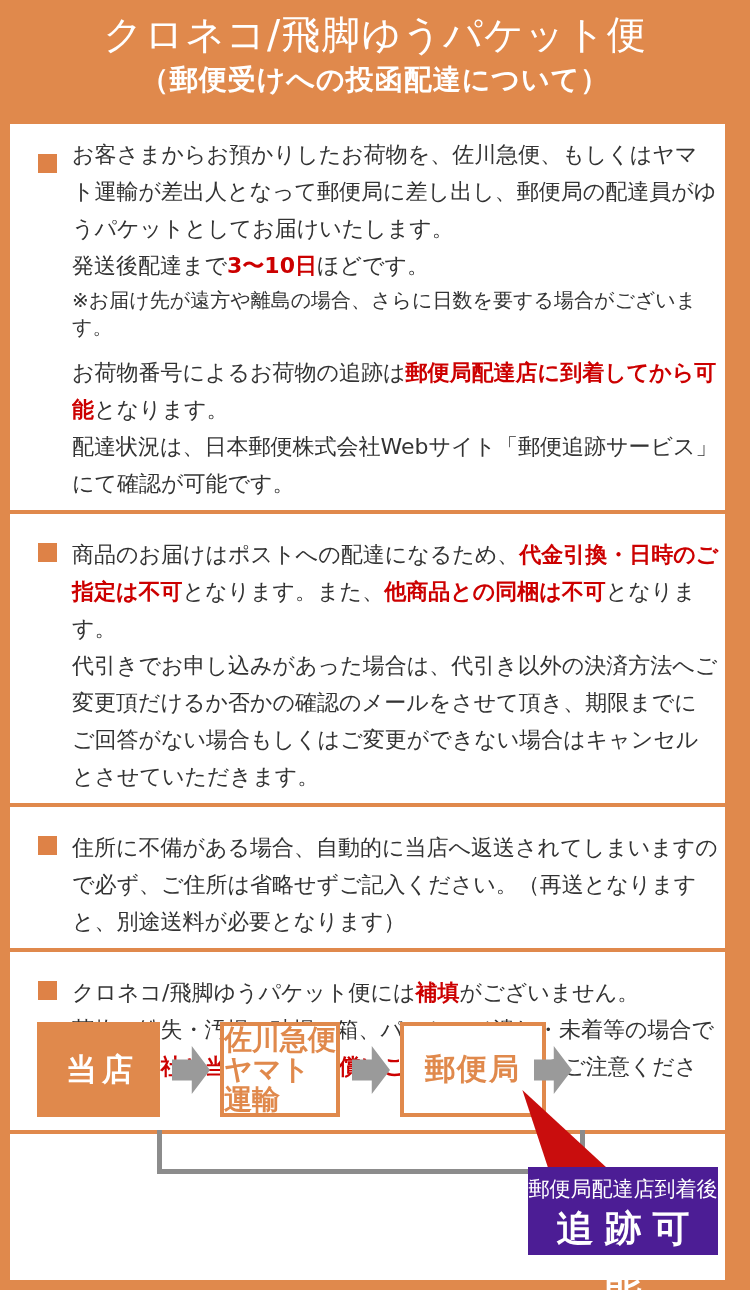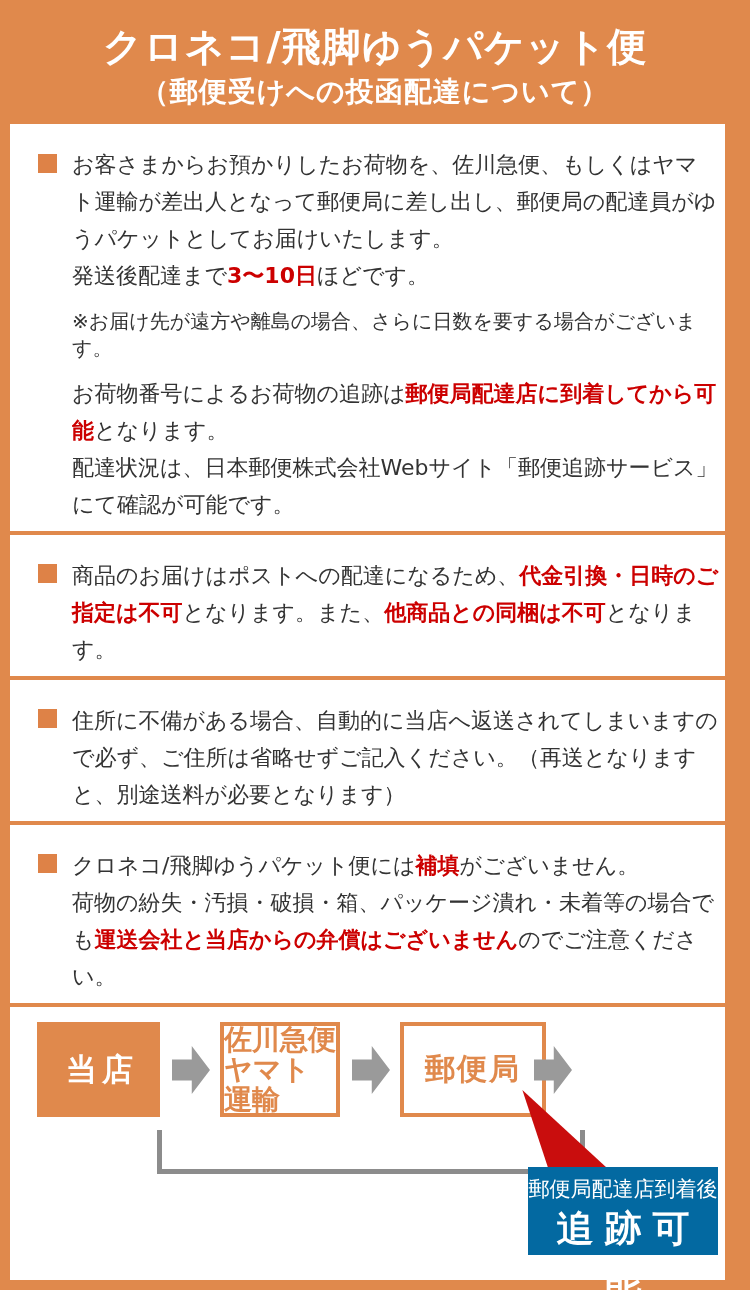--- a/index.html
+++ b/index.html
@@ -4,33 +4,33 @@
 <style>
   * { margin:0; padding:0; box-sizing:border-box; }
   html,body { background:#fff; }
   .page {
     position:relative; width:750px; height:1290px;
     background:#E0894C; overflow:hidden;
     font-family:"DejaVu Sans", sans-serif;
   }
   
   .hdr { position:absolute; top:0; left:0; width:750px; height:124px; text-align:center; color:#fff; }
-  .hdr .title { padding-top:25px; font-size:39px; font-weight:bold; letter-spacing:1px; line-height:1.15; }
+  .hdr .title { padding-top:13px; font-size:39px; font-weight:normal; letter-spacing:1px; line-height:1.15; }
   .hdr .subtitle { font-size:28px; font-weight:bold; margin-top:3px; letter-spacing:1px; }
   
   .content { position:absolute; left:10px; top:124px; width:715px; height:1156px; background:#fff; }
   
   .notice { position:relative; padding:0 6px 0 62px; }
-  .notice.first { padding-top:22px; }
+  .notice.first { padding-top:12px; }
   .notice .bullet { position:absolute; left:28px; width:19px; height:19px; background:#DE8247; }
   .notice.first .bullet { top:30px; }
   .notice:not(.first) .bullet { top:7px; }
   .tblock { color:#333; }
   .tblock.body { font-size:22px; line-height:37px; }
-  .tblock.note { font-size:20px; line-height:27px; margin-top:14px; }
+  .tblock.note { font-size:20px; line-height:27px; margin-top:3px; }
   .tblock.gap-top { margin-top:13px; }
   .red-strong { color:#CC0000; font-weight:bold; }
   .divider { border:none; height:4px; background:#E0894C; margin:8px 0 22px 0; }
   
   .flow { position:absolute; left:0; bottom:0; width:715px; height:300px; }
   .fbox { position:absolute; top:42px; height:95px; display:flex; align-items:center; justify-content:center; font-weight:bold; }
   .fbox.filled { background:#E0894C; color:#fff; font-size:31px; letter-spacing:5px; padding-left:7px; }
   .fbox.outline { background:#fff; border:4px solid #E0894C; color:#E0894C; }
   .step1 { left:27px; width:123px; }
   .step2 { left:210px; width:120px; flex-direction:column; font-size:28px; line-height:30px; }
@@ -43,21 +43,21 @@
   .bk-left  { left:147px; top:150px; width:5px; height:44px; }
   .bk-bottom{ left:147px; top:189px; width:428px; height:5px; }
   .bk-right { left:570px; top:150px; width:5px; height:44px; }
   .duration { position:absolute; left:117px; top:200px; width:428px; text-align:center;
               color:#CC0000; font-weight:bold; white-space:nowrap; }
   .duration .big  { font-size:52px; }
   .duration .de   { font-size:34px; }
   .duration .rest { font-size:45px; }
   .callout-tri { position:absolute; left:505px; top:110px; width:92px; height:78px; background:#C90D0D;
                  clip-path:polygon(8% 0, 100% 100%, 36% 100%); z-index:3; }
-  .callout { position:absolute; left:518px; top:187px; width:190px; height:88px; background:#0369a1;
+  .callout { position:absolute; left:518px; top:187px; width:190px; height:88px; background:#4c1d95;
              color:#fff; text-align:center; z-index:4; }
   .callout .c1 { font-size:21px; margin-top:8px; }
   .callout .c2 { font-size:37px; font-weight:bold; letter-spacing:11px; padding-left:11px; margin-top:1px; }
 </style>
 </head>
 <body>
 
 <div class="page">
 
   <div class="hdr">
@@ -77,20 +77,21 @@
           <p class="tblock body"><span>配達状況は、日本郵便株式会社Webサイト「郵便追跡サービス」にて確認が可能です。</span></p>
         </div>
     </div>
 
     <hr class="divider">
 
     <div class="notice">
       <span class="bullet"></span>
       <div class="section-text">
           <p class="tblock body"><span>商品のお届けはポストへの配達になるため、</span><span class="red-strong">代金引換・日時のご指定は不可</span><span>となります。また、</span><span class="red-strong">他商品との同梱は不可</span><span>となります。</span></p>
+          <p class="tblock body"><span>代引きでお申し込みがあった場合は、代引き以外の決済方法へご変更頂だけるか否かの確認のメールをさせて頂き、期限までにご回答がない場合もしくはご変更ができない場合はキャンセルとさせていただきます。</span></p>
         </div>
     </div>
 
     <hr class="divider">
 
     <div class="notice">
       <span class="bullet"></span>
       <div class="section-text">
           <p class="tblock body"><span>住所に不備がある場合、自動的に当店へ返送されてしまいますので必ず、ご住所は省略せずご記入ください。（再送となりますと、別途送料が必要となります）</span></p>
         </div>

